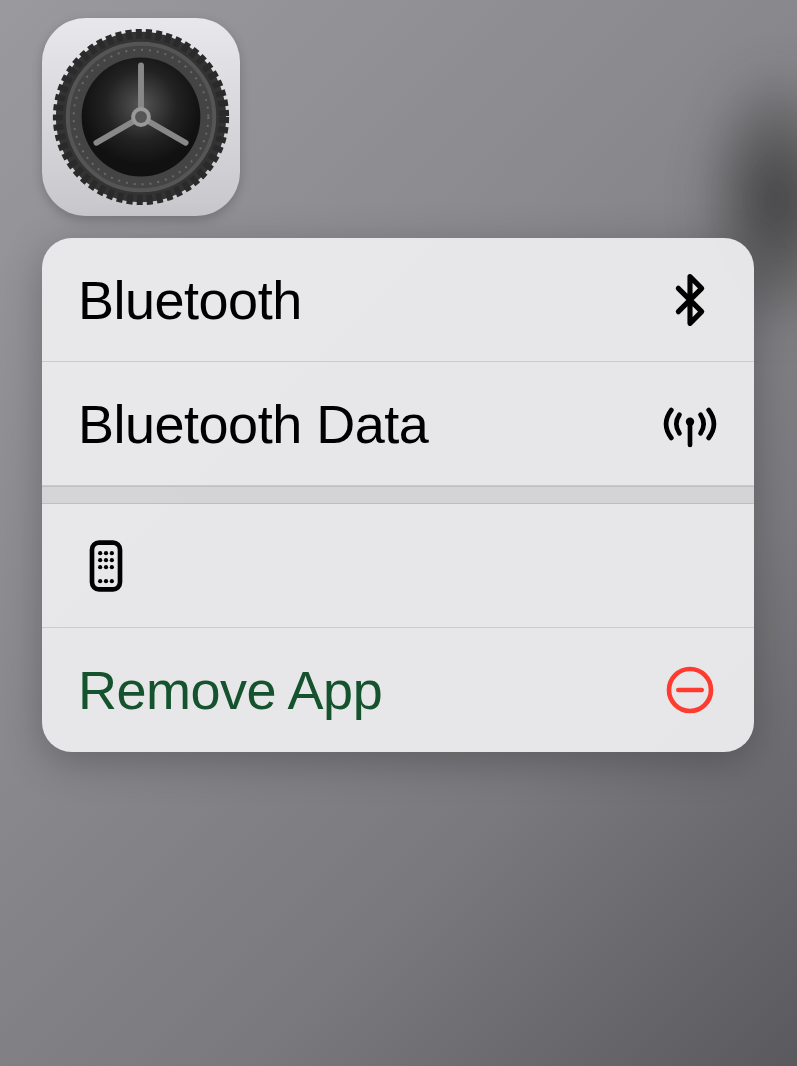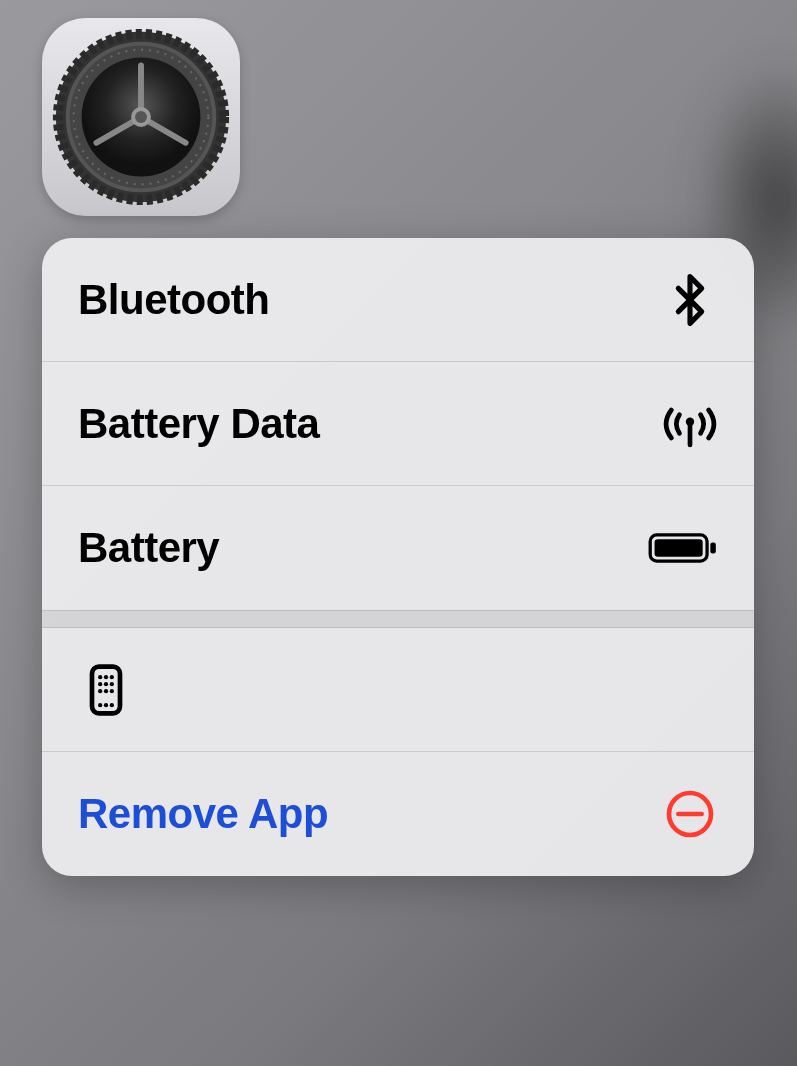--- a/index.html
+++ b/index.html
@@ -59,27 +59,27 @@
     .menu-item:last-child {
       border-bottom: none;
     }
     .group-separator {
       height: 18px;
       background: rgba(0,0,0,0.08);
       border-top: 1px solid rgba(0,0,0,0.1);
       border-bottom: 1px solid rgba(0,0,0,0.1);
     }
     .menu-label {
-      font-size: 42px;
-      font-weight: 700;
+      font-size: 54px;
+      font-weight: 400;
       color: #000;
       letter-spacing: -0.5px;
     }
     .menu-item.destructive .menu-label {
-      color: #1d4ed8;
+      color: #14532d;
     }
     .menu-icon {
       width: 56px;
       height: 56px;
       display: flex;
       align-items: center;
       justify-content: center;
     }
     .menu-icon svg {
       width: 100%;
@@ -138,43 +138,33 @@
     <span class="menu-label">Bluetooth</span>
     <span class="menu-icon">
       <svg viewBox="0 0 24 24" fill="none" stroke="#000" stroke-width="2.2" stroke-linejoin="round" stroke-linecap="round">
         <path d="M7 7 L17 17 L12 22 L12 2 L17 7 L7 17"></path>
       </svg>
     </span>
   </div>
 
 
   <div class="menu-item">
-    <span class="menu-label">Battery Data</span>
+    <span class="menu-label">Bluetooth Data</span>
     <span class="menu-icon">
       <svg viewBox="0 0 24 24" fill="none" stroke="#000" stroke-width="2" stroke-linecap="round">
         <path d="M4 6 C1 10 1 14 4 18"></path>
         <path d="M7.5 8 C5.8 10.5 5.8 13.5 7.5 16"></path>
         <path d="M20 6 C23 10 23 14 20 18"></path>
         <path d="M16.5 8 C18.2 10.5 18.2 13.5 16.5 16"></path>
         <circle cx="12" cy="11" r="1.8" fill="#000" stroke="none"></circle>
         <line x1="12" y1="12" x2="12" y2="21"></line>
       </svg>
     </span>
   </div>
 
-  <div class="menu-item" style="border-bottom:none;">
-    <span class="menu-label">Battery</span>
-    <span class="menu-icon" style="width:70px;">
-      <svg viewBox="0 0 32 16">
-        <rect x="1" y="2" width="26" height="12" rx="3" fill="none" stroke="#000" stroke-width="1.5"></rect>
-        <rect x="3" y="4" width="22" height="8" rx="1.5" fill="#000"></rect>
-        <rect x="28.5" y="5.5" width="2.5" height="5" rx="1" fill="#000"></rect>
-      </svg>
-    </span>
-  </div>
 
   <div class="group-separator"></div>
 
   <div class="menu-item">
     <span class="menu-icon">
       <svg viewBox="0 0 24 24">
         <rect x="6" y="2" width="12" height="20" rx="3" fill="none" stroke="#000" stroke-width="2"></rect>
         <circle cx="9.5" cy="6.5" r="0.9" fill="#000"></circle>
         <circle cx="12" cy="6.5" r="0.9" fill="#000"></circle>
         <circle cx="14.5" cy="6.5" r="0.9" fill="#000"></circle>

